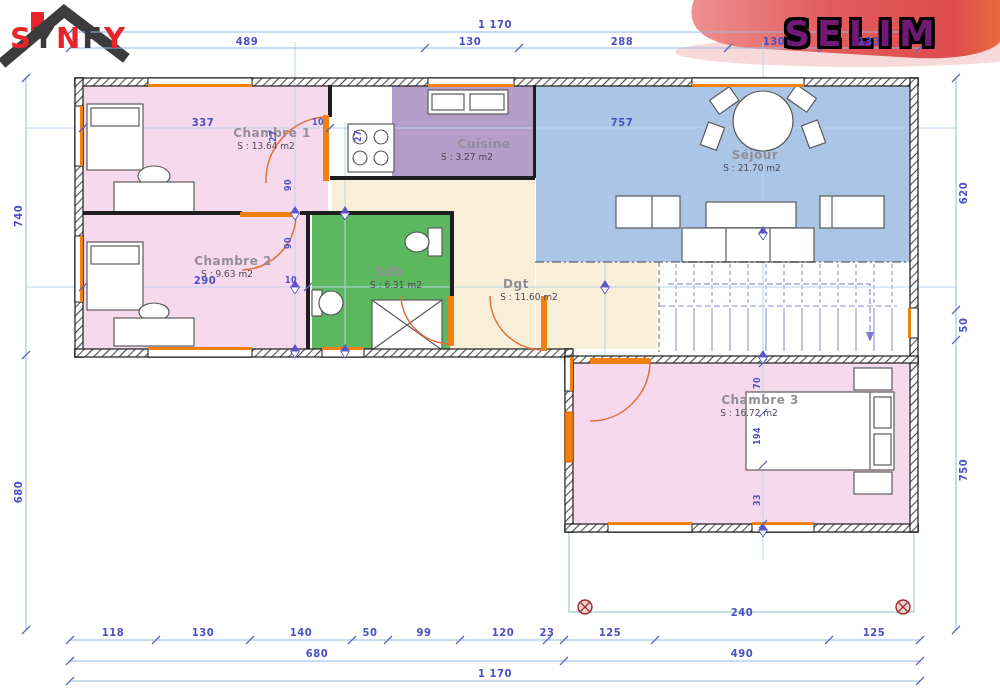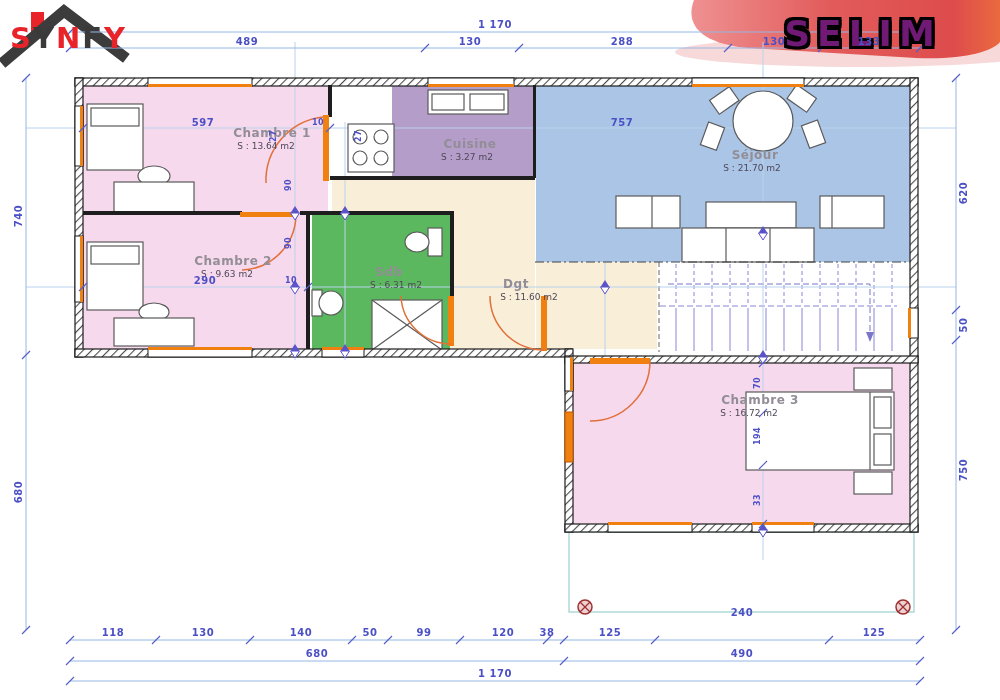--- a/index.html
+++ b/index.html
@@ -297,21 +297,21 @@
 </svg>
 
 <div class="logo-text"><span class="lg-red">S</span><span class="lg-dark">Y</span><span class="lg-red">N</span><span class="lg-dark">F</span><span class="lg-red">Y</span></div>
 
 <div class="banner-text">SELIM</div>
 
 <span class="rname" style="left:272px;top:133px">Chambre 1</span>
 <span class="rarea" style="left:266px;top:146px">S : 13.64 m2</span>
 <span class="rname" style="left:233px;top:261px">Chambre 2</span>
 <span class="rarea" style="left:227px;top:274px">S : 9.63 m2</span>
-<span class="rname" style="left:470px;top:144px">Cuisine</span>
+<span class="rname" style="left:484px;top:144px">Cuisine</span>
 <span class="rarea" style="left:467px;top:157px">S : 3.27 m2</span>
 <span class="rname" style="left:755px;top:155px">Séjour</span>
 <span class="rarea" style="left:752px;top:168px">S : 21.70 m2</span>
 <span class="rname" style="left:389px;top:272px">Sdb</span>
 <span class="rarea" style="left:396px;top:285px">S : 6.31 m2</span>
 <span class="rname" style="left:516px;top:284px">Dgt</span>
 <span class="rarea" style="left:529px;top:297px">S : 11.60 m2</span>
 <span class="rname" style="left:760px;top:400px">Chambre 3</span>
 <span class="rarea" style="left:749px;top:413px">S : 16.72 m2</span>
 
@@ -321,35 +321,35 @@
 <span class="dim" style="left:622px;top:41px">288</span>
 <span class="dim" style="left:774px;top:41px">130</span>
 <span class="dim" style="left:869px;top:41px">133</span>
 
 <span class="dim" style="left:113px;top:632px">118</span>
 <span class="dim" style="left:203px;top:632px">130</span>
 <span class="dim" style="left:301px;top:632px">140</span>
 <span class="dim" style="left:370px;top:632px">50</span>
 <span class="dim" style="left:424px;top:632px">99</span>
 <span class="dim" style="left:503px;top:632px">120</span>
-<span class="dim" style="left:547px;top:632px">38</span>
+<span class="dim" style="left:547px;top:632px">23</span>
 <span class="dim" style="left:610px;top:632px">125</span>
 <span class="dim" style="left:742px;top:612px">240</span>
 <span class="dim" style="left:874px;top:632px">125</span>
 <span class="dim" style="left:317px;top:653px">680</span>
 <span class="dim" style="left:742px;top:653px">490</span>
 <span class="dim" style="left:495px;top:673px">1 170</span>
 
 <span class="dim rot" style="left:18px;top:216px">740</span>
 <span class="dim rot" style="left:18px;top:492px">680</span>
 <span class="dim rot" style="left:963px;top:193px">620</span>
 <span class="dim rot" style="left:963px;top:325px">50</span>
 <span class="dim rot" style="left:963px;top:470px">750</span>
 
-<span class="dim" style="left:203px;top:122px">597</span>
+<span class="dim" style="left:203px;top:122px">337</span>
 <span class="dim sm" style="left:318px;top:122px">10</span>
 <span class="dim" style="left:622px;top:122px">757</span>
 <span class="dim" style="left:205px;top:280px">290</span>
 <span class="dim sm" style="left:291px;top:280px">10</span>
 <span class="dim rot sm" style="left:273px;top:136px">27</span>
 <span class="dim rot sm" style="left:358px;top:136px">27</span>
 <span class="dim rot sm" style="left:288px;top:185px">90</span>
 <span class="dim rot sm" style="left:288px;top:243px">90</span>
 <span class="dim rot sm" style="left:757px;top:383px">70</span>
 <span class="dim rot sm" style="left:757px;top:436px">194</span>

